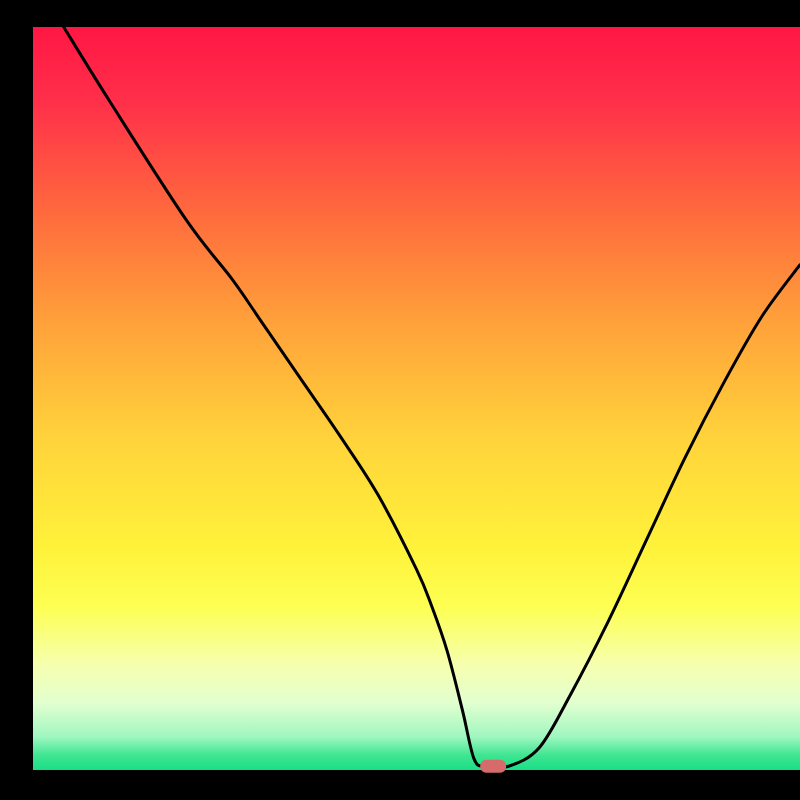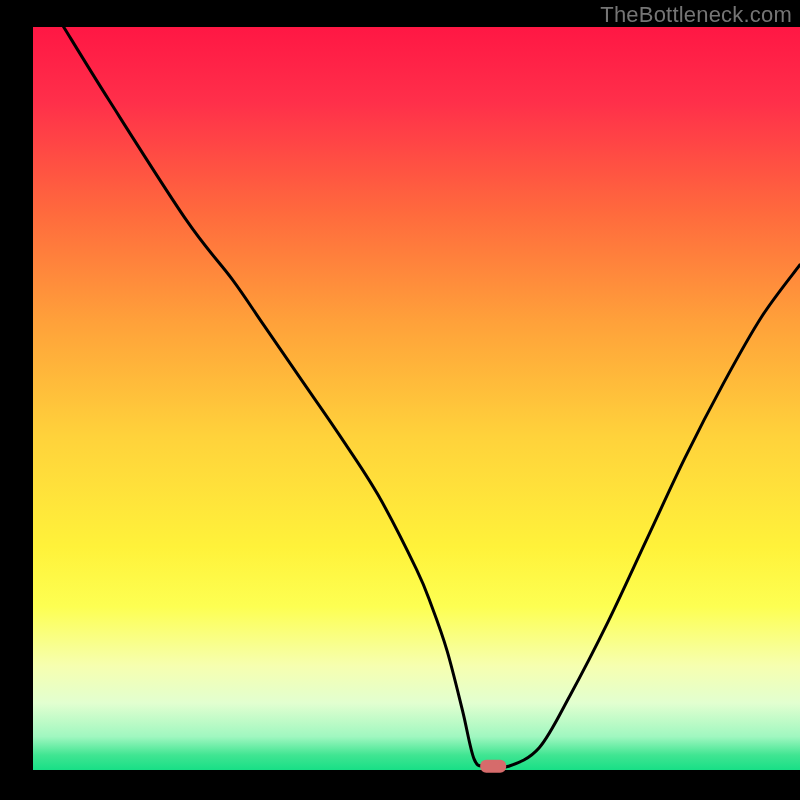--- a/index.html
+++ b/index.html
@@ -47,14 +47,13 @@
           <stop offset="91%" stop-color="#e2ffd0"></stop>
           <stop offset="95.5%" stop-color="#a0f7c0"></stop>
           <stop offset="98%" stop-color="#40e592"></stop>
           <stop offset="100%" stop-color="#18df86"></stop>
         </linearGradient>
     </defs>
     <rect id="plot-bg" x="33" y="27" width="767" height="743" fill="url(#bg-grad)"></rect>
     <path id="curve" fill="none" stroke="#000000" stroke-width="3" stroke-linecap="round" stroke-linejoin="round" d="M 63.68 27 C 71.35 39.38333333333333 89.24666666666667 69.10333333333332 109.7 101.29999999999998 C 130.15333333333334 133.49666666666664 165.94666666666666 190.46 186.4 220.18 C 206.85333333333335 249.9 219.63666666666668 262.28333333333336 232.42000000000002 279.62 C 245.20333333333335 296.95666666666665 251.59500000000003 307.48249999999996 263.1 324.2 C 274.605 340.9175 288.66666666666663 361.35 301.45 379.925 C 314.23333333333335 398.5 327.01666666666665 416.4558333333334 339.8 435.65000000000003 C 352.58333333333337 454.8441666666667 365.3666666666667 472.79999999999995 378.15000000000003 495.09 C 390.9333333333334 517.38 407.5516666666667 550.8149999999999 416.5 569.39 C 425.4483333333333 587.965 426.7266666666667 592.9183333333333 431.84000000000003 606.54 C 436.9533333333334 620.1616666666666 442.06666666666666 633.7833333333333 447.18 651.12 C 452.29333333333335 668.4566666666667 458.04583333333335 692.6041666666667 462.52000000000004 710.5600000000001 C 466.99416666666673 728.5158333333334 470.19 749.5675 474.025 758.855 C 477.85999999999996 768.1425 479.7775 765.0466666666666 485.53 766.285 C 491.28249999999997 767.5233333333333 499.5916666666667 769.3808333333333 508.54 766.285 C 517.4883333333333 763.1891666666667 528.9933333333333 759.4741666666666 539.22 747.71 C 549.4466666666667 735.9458333333334 558.395 716.7516666666668 569.9 695.7 C 581.405 674.6483333333333 595.4666666666667 647.405 608.25 621.4 C 621.0333333333333 595.395 633.8166666666667 566.9133333333333 646.6 539.67 C 659.3833333333333 512.4266666666666 672.1666666666666 483.94500000000005 684.9499999999999 457.94000000000005 C 697.7333333333332 431.93500000000006 710.5166666666668 407.16833333333335 723.3000000000001 383.64 C 736.0833333333334 360.1116666666666 748.8666666666667 336.5833333333333 761.65 316.77 C 774.4333333333333 296.95666666666665 793.6083333333333 273.42833333333334 800 264.76"></path>
     <rect id="marker" rx="6" ry="6" x="480.2" y="759.785" width="26" height="13" fill="#d66b6b"></rect>
   </svg>
-  <div class="watermark">TheBottleneck.com</div>
 </div>
 
 </body></html>

